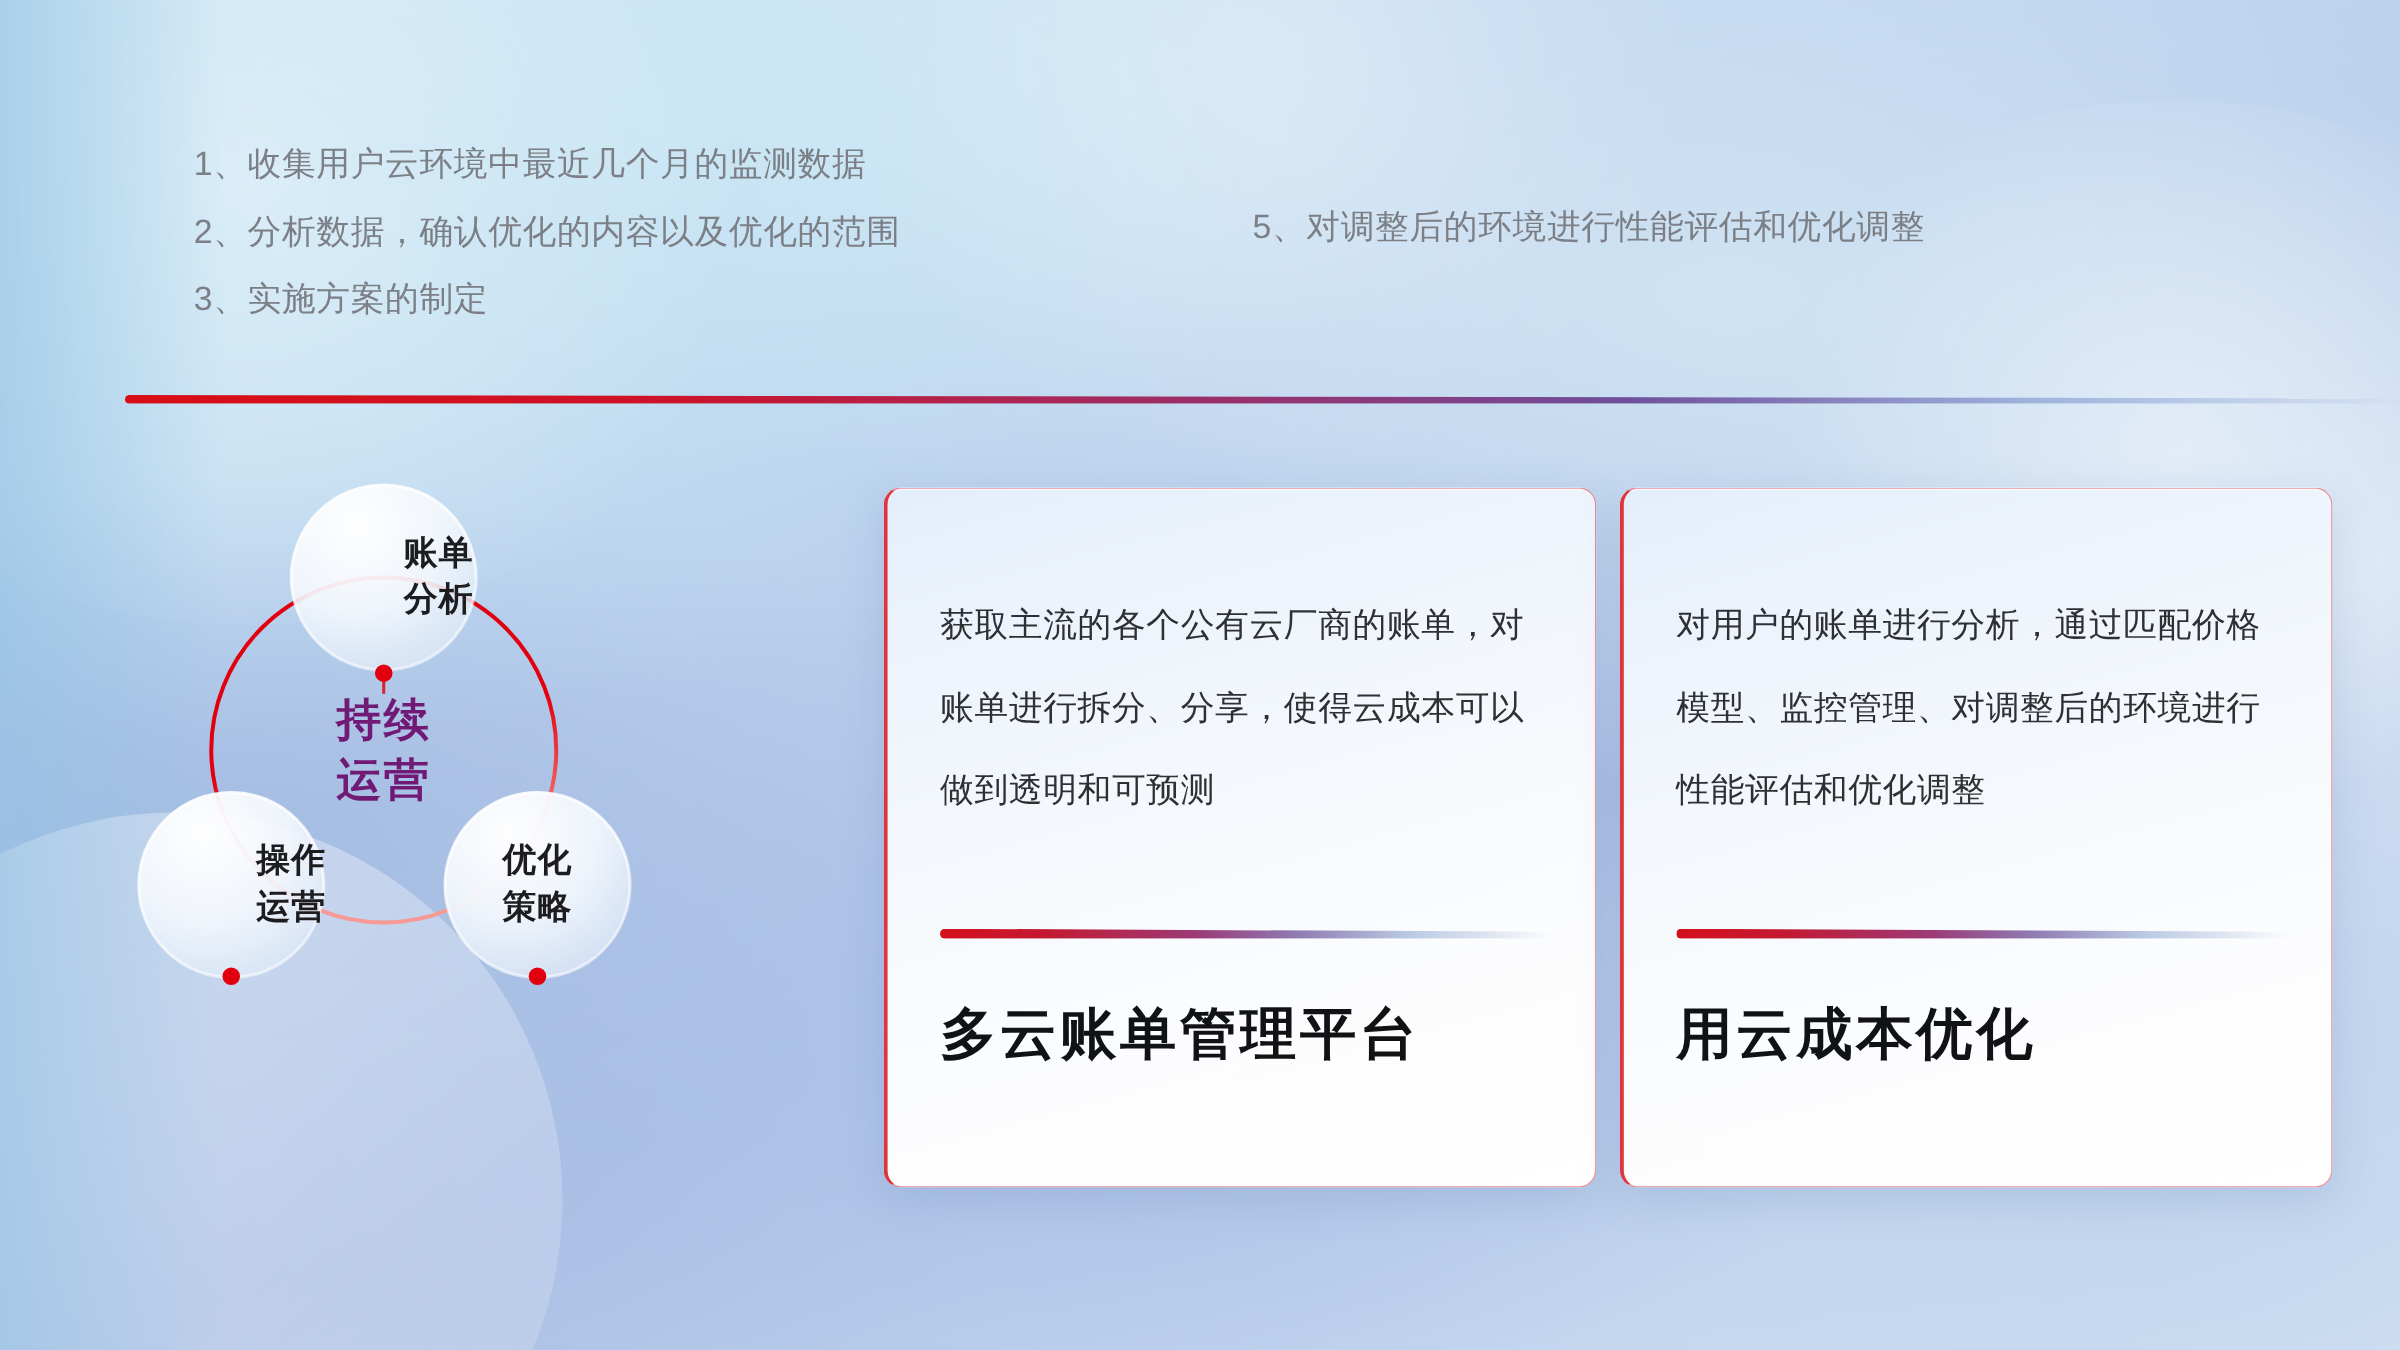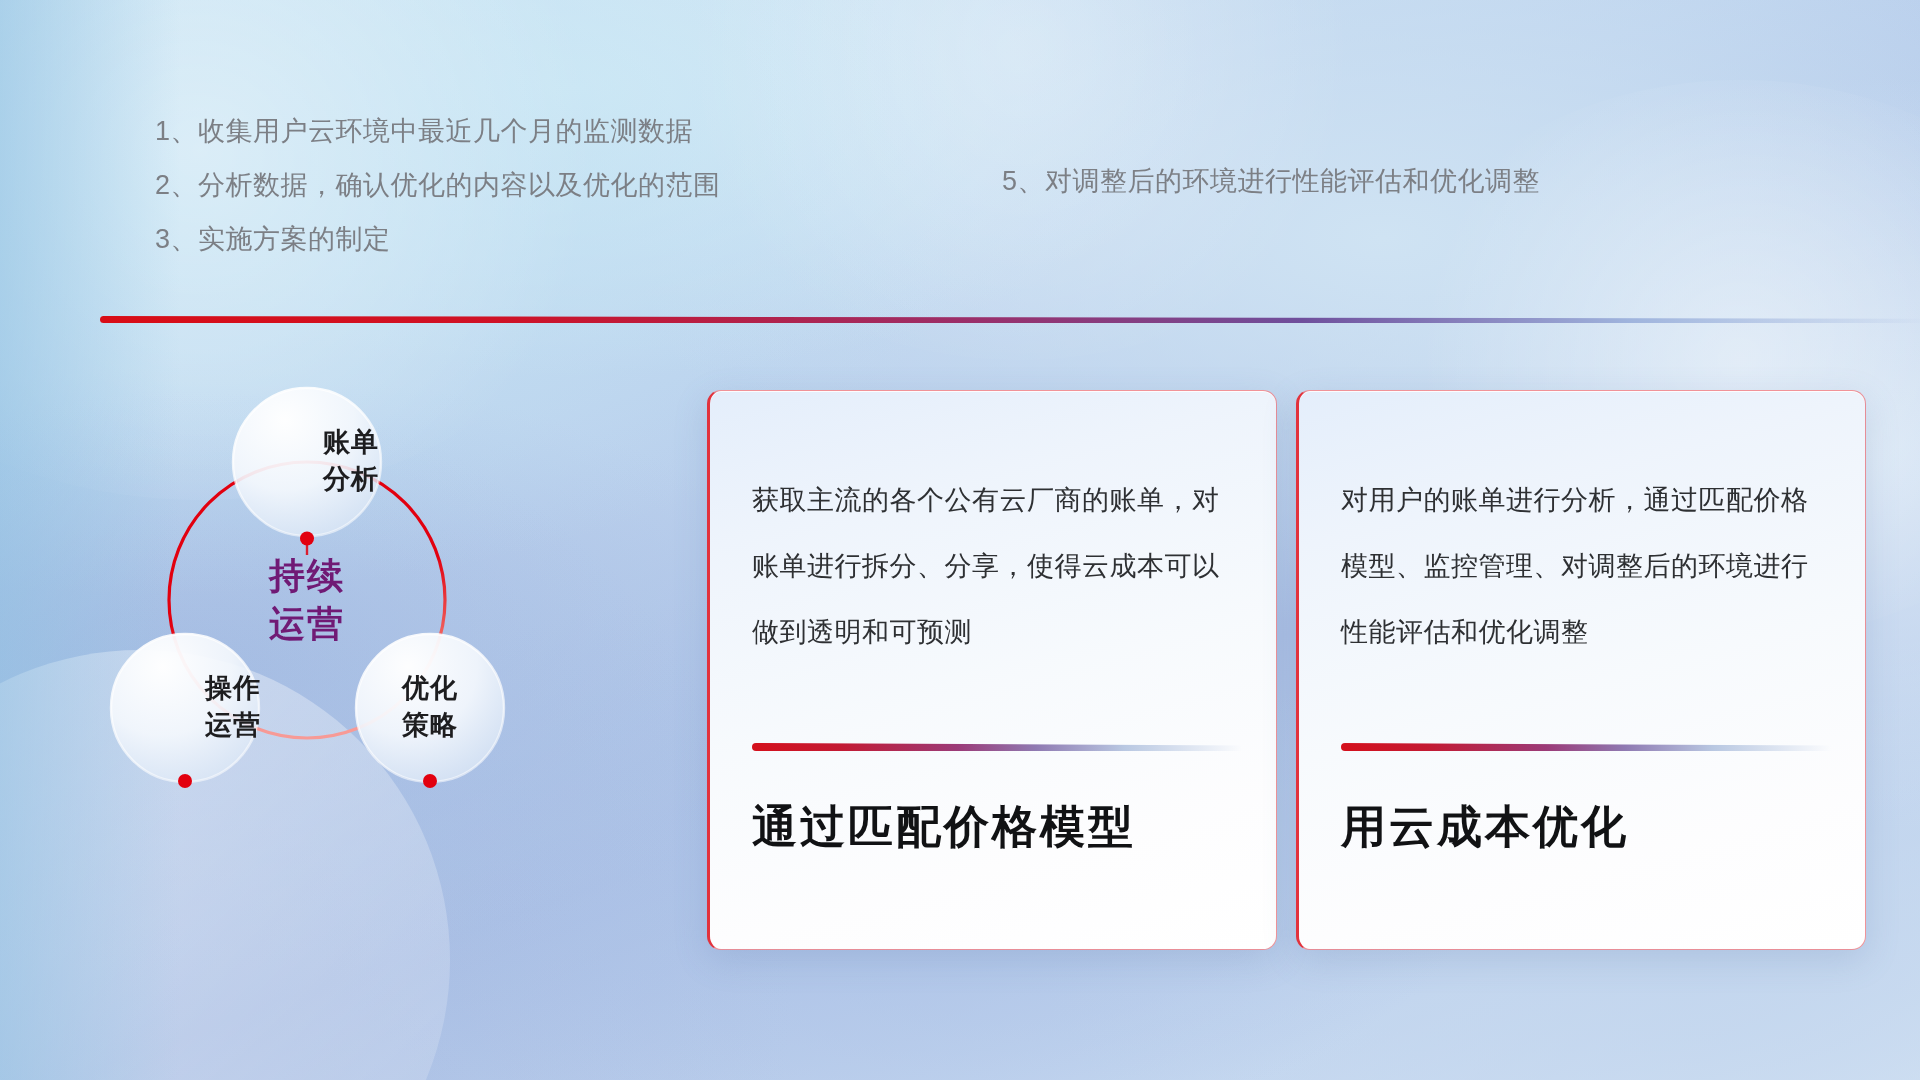--- a/index.html
+++ b/index.html
@@ -184,21 +184,21 @@
     <div>持续</div>
     <div>运营</div>
   </div>
 </div>
 
 <div id="cards">
 
   <div class="card card-a">
     <div class="card-body">获取主流的各个公有云厂商的账单，对账单进行拆分、分享，使得云成本可以做到透明和可预测</div>
     <div class="card-rule"></div>
-    <div class="card-title">通过匹配价格模型</div>
+    <div class="card-title">多云账单管理平台</div>
   </div>
 
   <div class="card card-b">
     <div class="card-body">对用户的账单进行分析，通过匹配价格模型、监控管理、对调整后的环境进行性能评估和优化调整</div>
     <div class="card-rule"></div>
     <div class="card-title">用云成本优化</div>
   </div>
 
 </div>
 

